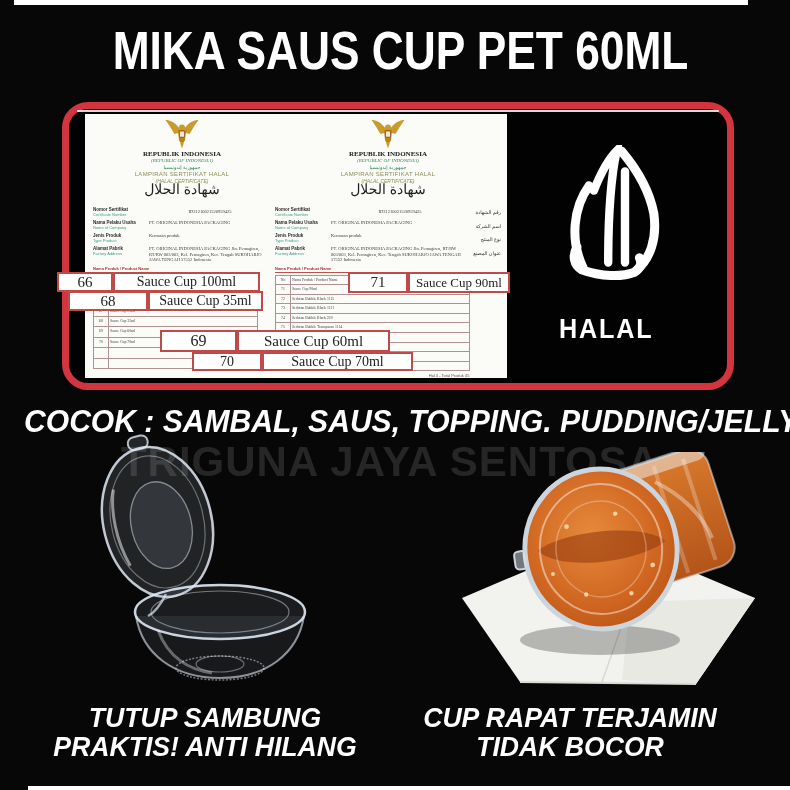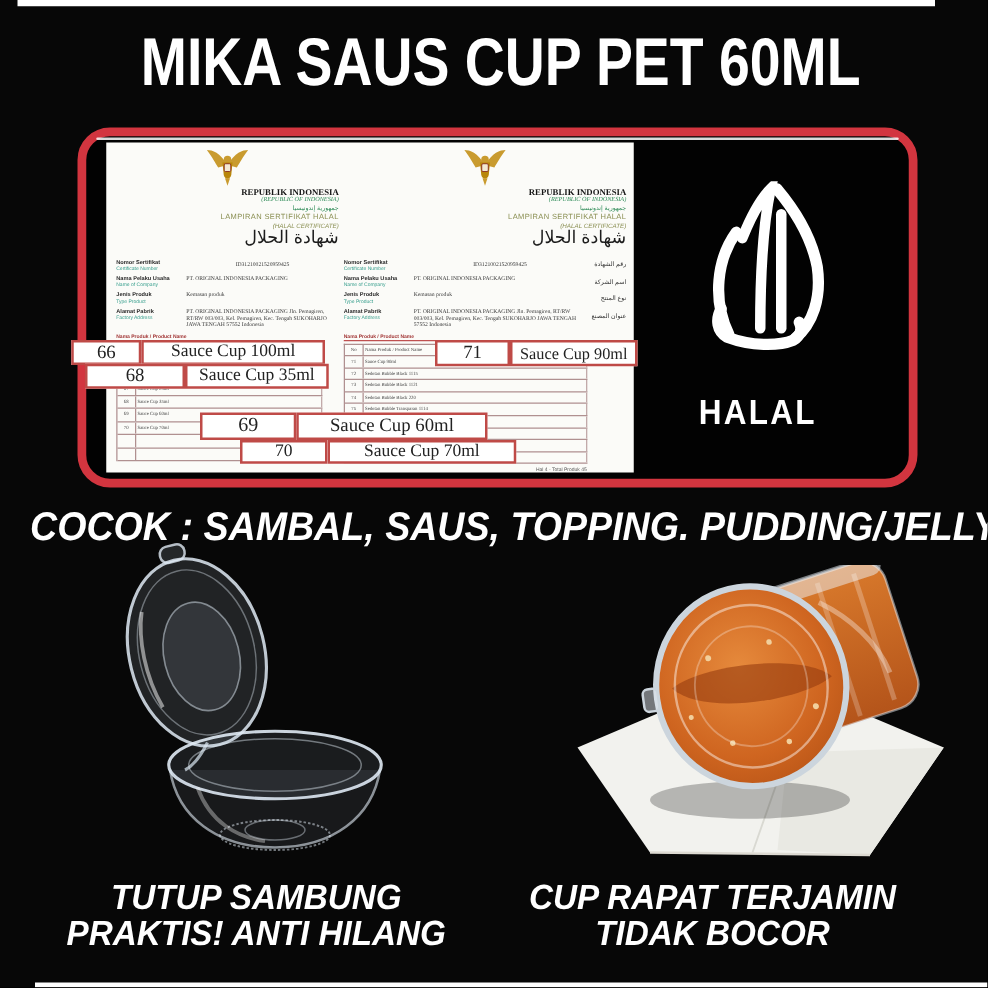--- a/index.html
+++ b/index.html
@@ -16,21 +16,21 @@
 
   
   .cert-panel{position:absolute;left:62px;top:102px;width:672px;height:288px;box-sizing:border-box;
               border:7px solid var(--red);border-radius:26px;background:#020202;}
   .cert-panel::before{content:'';position:absolute;left:8px;right:8px;top:1px;height:2px;
               background:rgba(255,255,255,0.85);border-radius:2px;}
   .cert-doc{position:absolute;left:16px;top:5px;width:422px;height:264px;background:#fbfbf8;overflow:hidden;}
   .cert-page{position:absolute;top:4px;}
   .p1{left:8px;width:178px;}
   .p2{left:190px;width:226px;}
-  .c{text-align:right;}
+  .c{text-align:center;}
   .emblem{display:block;margin:0 auto;}
   .h-country{font-family:"Liberation Serif",serif;font-size:7px;line-height:8px;font-weight:bold;color:#151515;}
   .h-country-en{font-family:"Liberation Serif",serif;font-size:5px;line-height:6px;font-style:italic;color:#2e8b57;}
   .h-ar1{font-size:5px;line-height:7px;color:#2e8b57;}
   .h-doc{font-size:6px;line-height:7px;color:#8a8f52;letter-spacing:.3px;}
   .h-doc-en{font-size:5px;line-height:6px;font-style:italic;color:#8a8f52;}
   .h-ar2{font-size:14px;line-height:11px;color:#1c1c1c;font-weight:normal;}
   .fields{margin-top:12px;position:relative;}
   .p2 .fields{padding-right:32px;}
   .frow{display:flex;margin-bottom:3px;}
@@ -314,20 +314,21 @@
         <path d="M34,38 C40,23 46,12 53,5 C48,28 46,62 46,98" stroke-width="7"></path>
         <path d="M60,22 L60,98" stroke-width="7"></path>
         <path d="M57,5 C68,18 80,36 84,57 C87,78 81,95 69,105" stroke-width="7.5"></path>
         <path d="M20,85 C16,92 17,100 24,104 C40,110 58,110 68,106 C73,103 74,98 72,94" stroke-width="7.5"></path>
       </svg>
       <div class="halal-label">HALAL</div>
     </div>
   </div>
 
   <div class="cocok">COCOK : SAMBAL, SAUS, TOPPING. PUDDING/JELLY</div>
+  <div class="watermark">TRIGUNA JAYA SENTOSA</div>
 
 
   <svg class="img-left" viewBox="0 0 285 278">
     <g transform="rotate(-14 95 90)">
       <rect x="85" y="4" width="20" height="13" rx="6" fill="rgba(210,225,240,0.15)" stroke="rgba(222,233,243,0.8)" stroke-width="2"></rect>
       <ellipse cx="95" cy="92" rx="54" ry="76" fill="rgba(205,222,238,0.13)" stroke="rgba(222,233,243,0.85)" stroke-width="2.5"></ellipse>
       <ellipse cx="95" cy="92" rx="46" ry="67" fill="none" stroke="rgba(222,233,243,0.4)" stroke-width="1.2"></ellipse>
       <ellipse cx="98" cy="96" rx="30" ry="44" fill="rgba(215,230,242,0.10)" stroke="rgba(222,233,243,0.5)" stroke-width="1.3"></ellipse>
       <path d="M60,50 C52,70 50,100 58,128" stroke="rgba(255,255,255,0.5)" stroke-width="3" fill="none"></path>
     </g>

